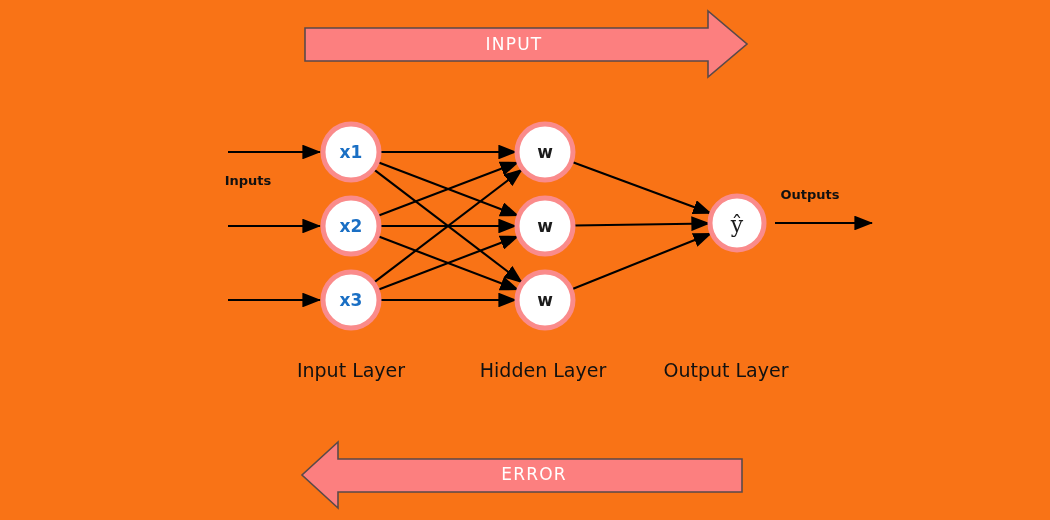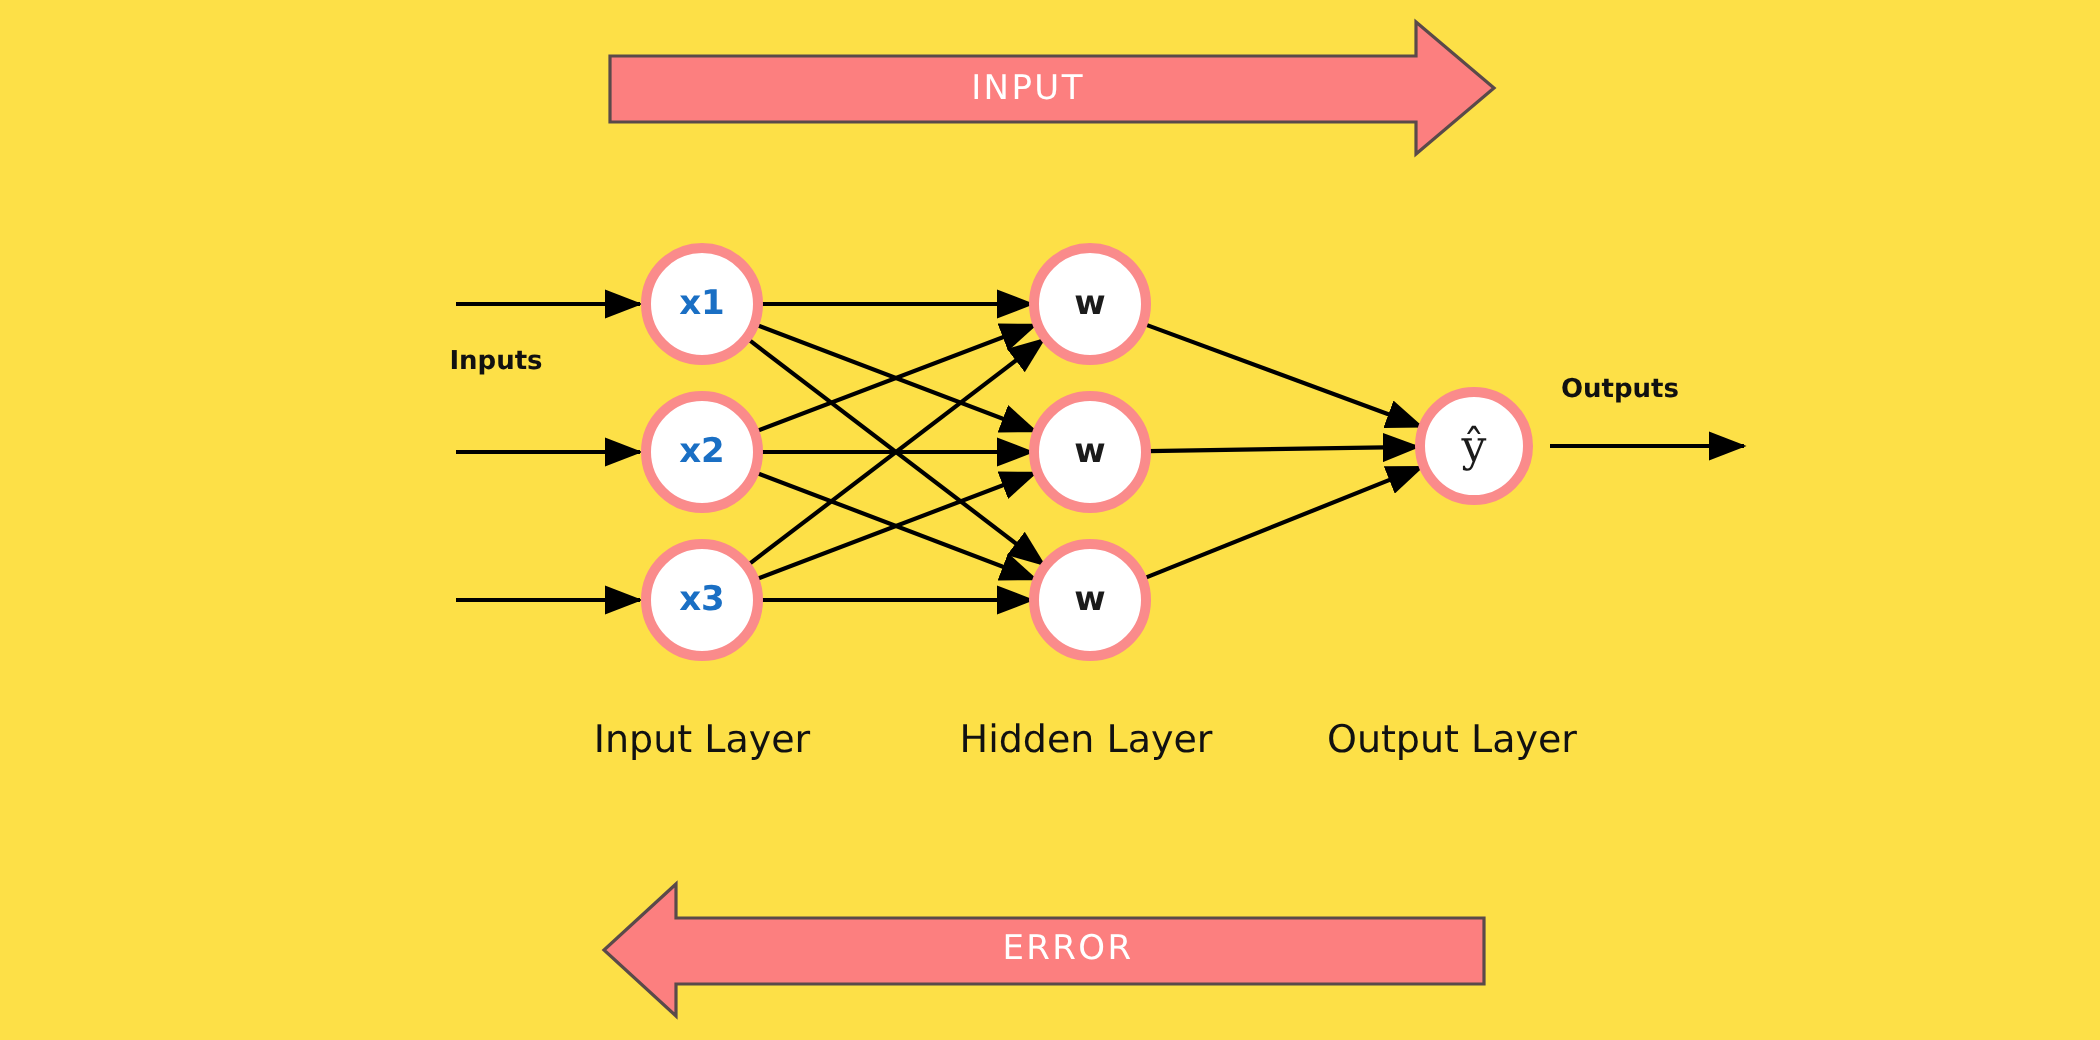--- a/index.html
+++ b/index.html
@@ -4,21 +4,21 @@
 <style>
   html, body {
     margin: 0;
     padding: 0;
     background: #ffffff;
   }
   #canvas {
     position: relative;
     width: 1050px;
     height: 520px;
-    background: #fde047;
+    background: #f97316;
     overflow: hidden;
     font-family: "DejaVu Sans", sans-serif;
   }
   #diagram-svg {
     position: absolute;
     left: 0;
     top: 0;
     width: 1050px;
     height: 520px;
   }

